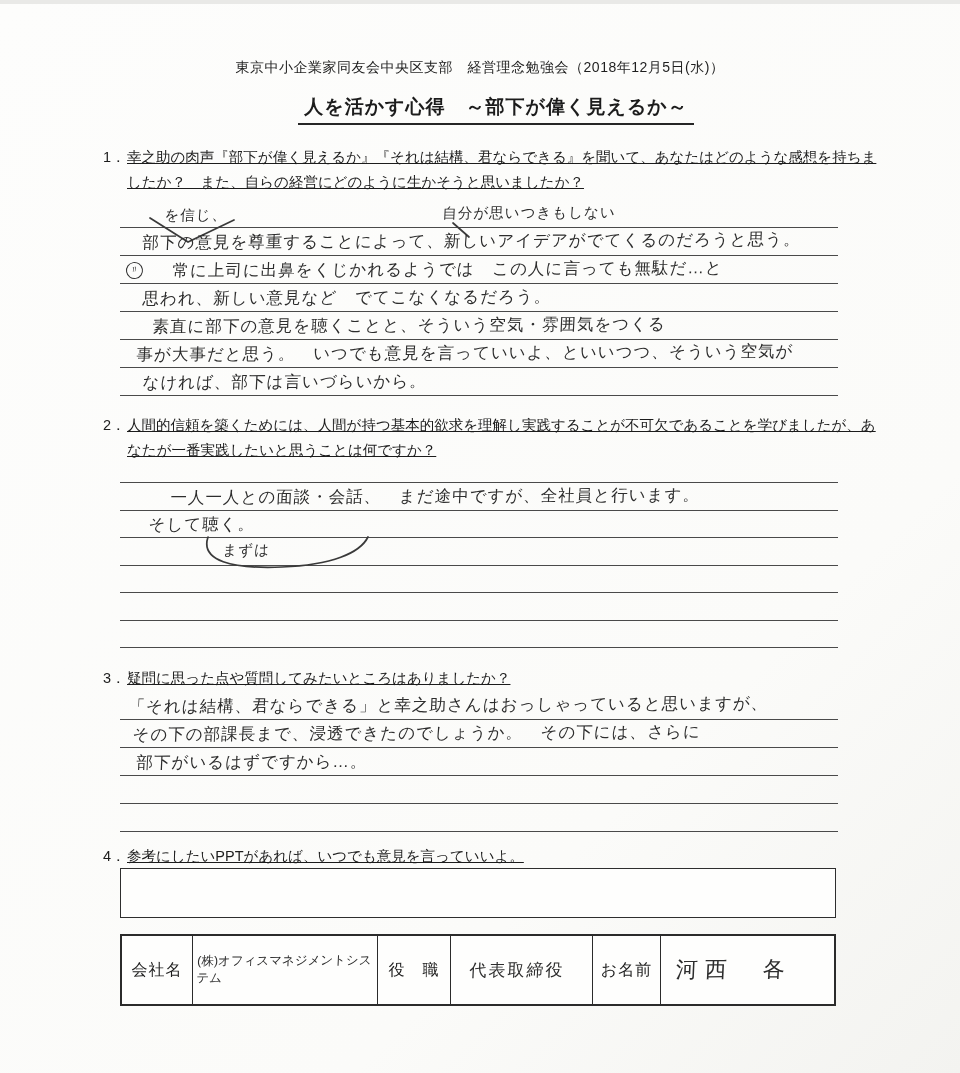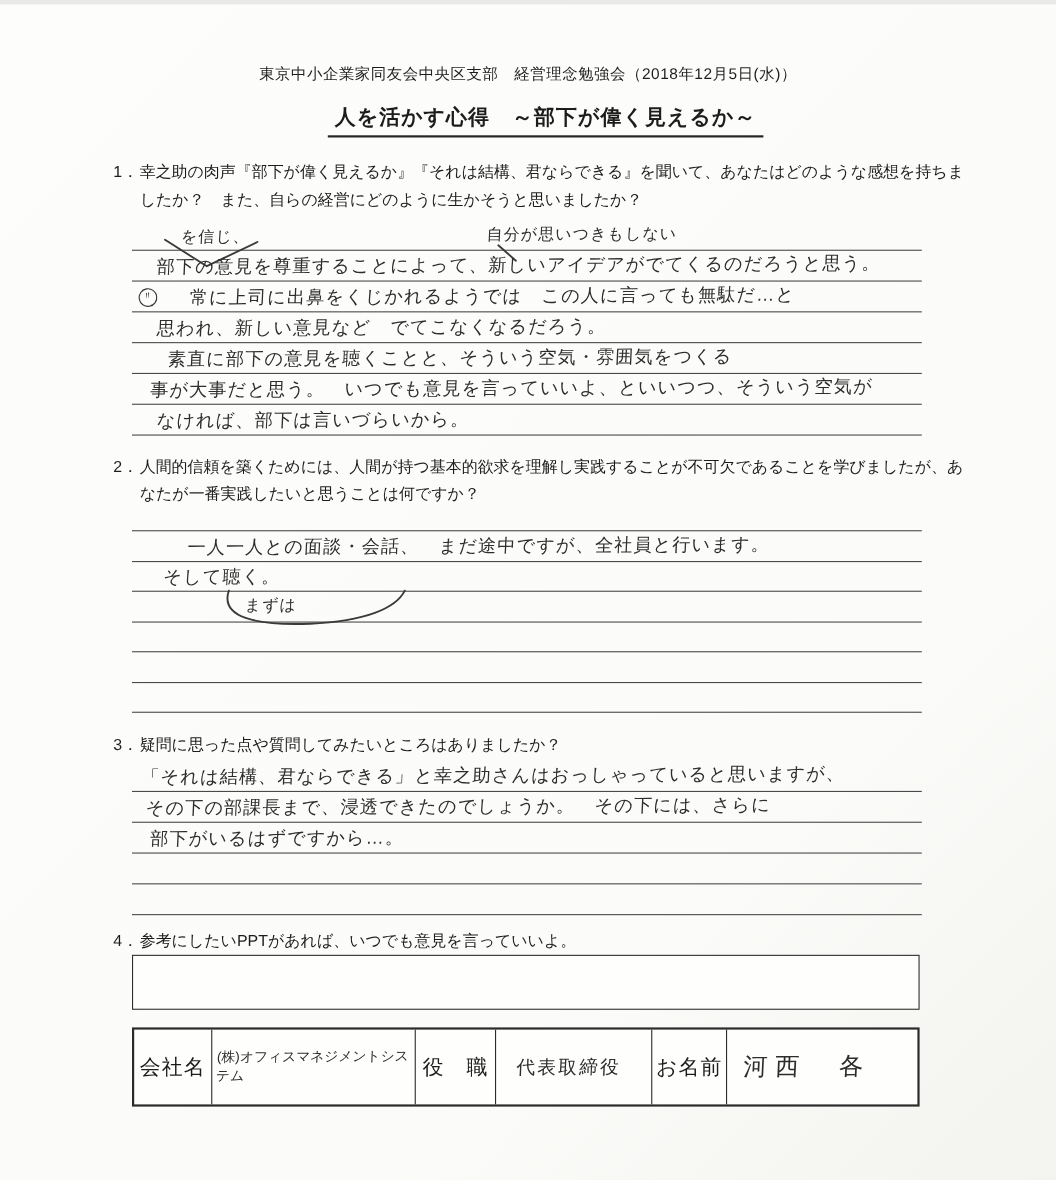--- a/index.html
+++ b/index.html
@@ -14,21 +14,21 @@
   }
   .abs{position:absolute;}
   
   .print{color:#1e1e1e;}
   .header-line{top:55px;left:0;width:100%;text-align:center;font-size:14px;letter-spacing:.5px;}
   .title-wrap{top:90px;left:16px;width:100%;text-align:center;}
   .doc-title{display:inline-block;font-size:19px;font-weight:700;letter-spacing:1px;
     border-bottom:2px solid #262626;padding:0 6px 3px;}
   .question{display:flex;font-size:14.5px;line-height:1.72;width:780px;left:103px;}
   .q-num{flex:0 0 24px;white-space:nowrap;}
-  .q-text{flex:1;}
+  .q-text{flex:1;text-decoration:underline;}
   
   .answer{left:120px;width:718px;}
   .bt{border-top:1.6px solid #4a4a4a;}
   .hw-row{position:relative;border-bottom:1.6px solid #4a4a4a;}
   .h27{height:27px;} .h265{height:26.5px;}
   .hw-row .hw{position:absolute;bottom:1px;white-space:nowrap;}
   
   .hw{
     font-family:"Liberation Sans",sans-serif;
     font-size:16.5px;color:#2d2d2d;letter-spacing:1px;
@@ -42,21 +42,21 @@
     font-size:10px;line-height:13px;text-align:center;color:#333;transform:rotate(-10deg);
   }
   svg.stroke{position:absolute;overflow:visible;}
   svg.stroke path,svg.stroke polyline,svg.stroke line{fill:none;stroke:#3a3a3a;stroke-width:1.7;stroke-linecap:round;}
   
   .q4-box{left:120px;top:864px;width:716px;height:50px;border:1.8px solid #2e2e2e;box-sizing:border-box;background:#fefefd;}
   
   .sig-table{left:120px;top:930px;width:716px;height:72px;display:flex;border:2px solid #2b2b2b;box-sizing:border-box;background:#fefefd;}
   .cell{box-sizing:border-box;display:flex;align-items:center;justify-content:center;border-left:1.7px solid #2b2b2b;}
   .cell:first-child{border-left:none;}
-  .cell-label{font-size:19px;letter-spacing:1px;}
+  .cell-label{font-size:16px;letter-spacing:1px;}
   .c-company-label{flex:0 0 70px;}
   .c-company-value{flex:0 0 185px;justify-content:flex-start;padding-left:3px;}
   .c-position-label{flex:0 0 73px;}
   .c-position-value{flex:0 0 142px;justify-content:flex-start;padding-left:18px;}
   .c-name-label{flex:0 0 68px;text-align:right;}
   .c-name-value{flex:1;justify-content:flex-start;padding-left:14px;}
   .hw-company{font-size:12.5px;letter-spacing:0;}
   .hw-position{font-size:17px;letter-spacing:2px;}
   .hw-name{font-size:22px;letter-spacing:7px;}
 </style>

